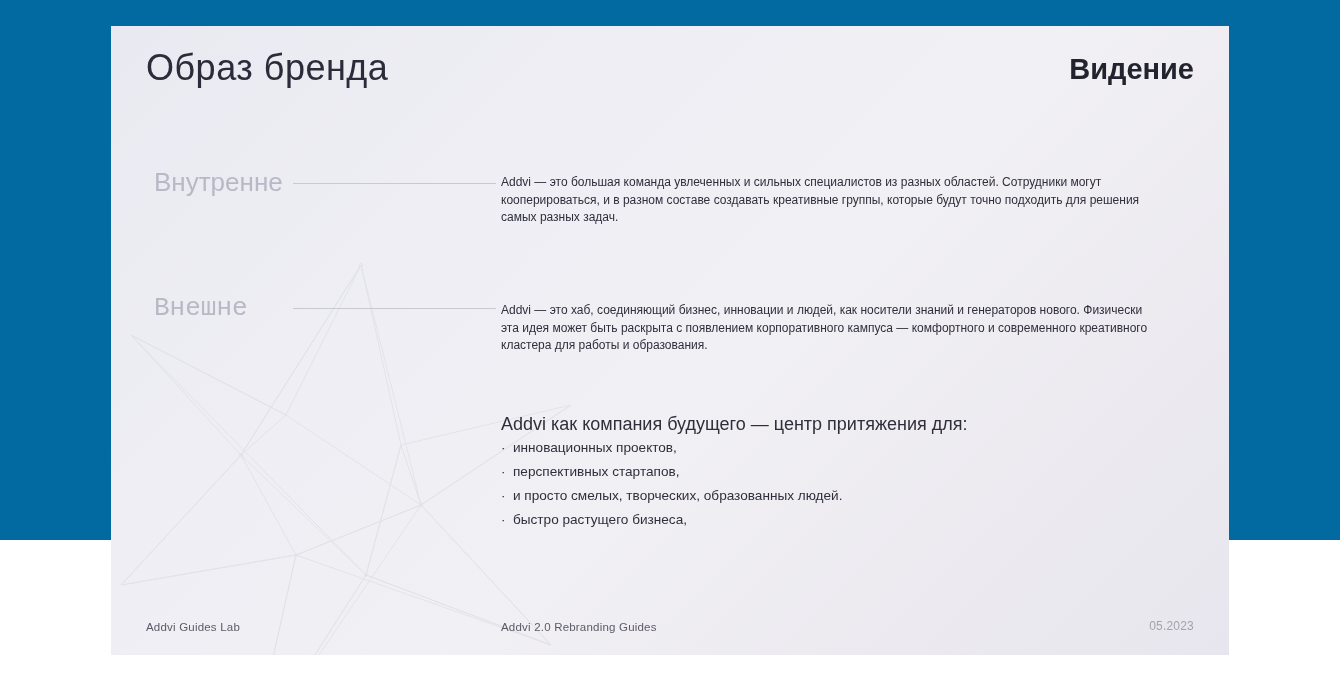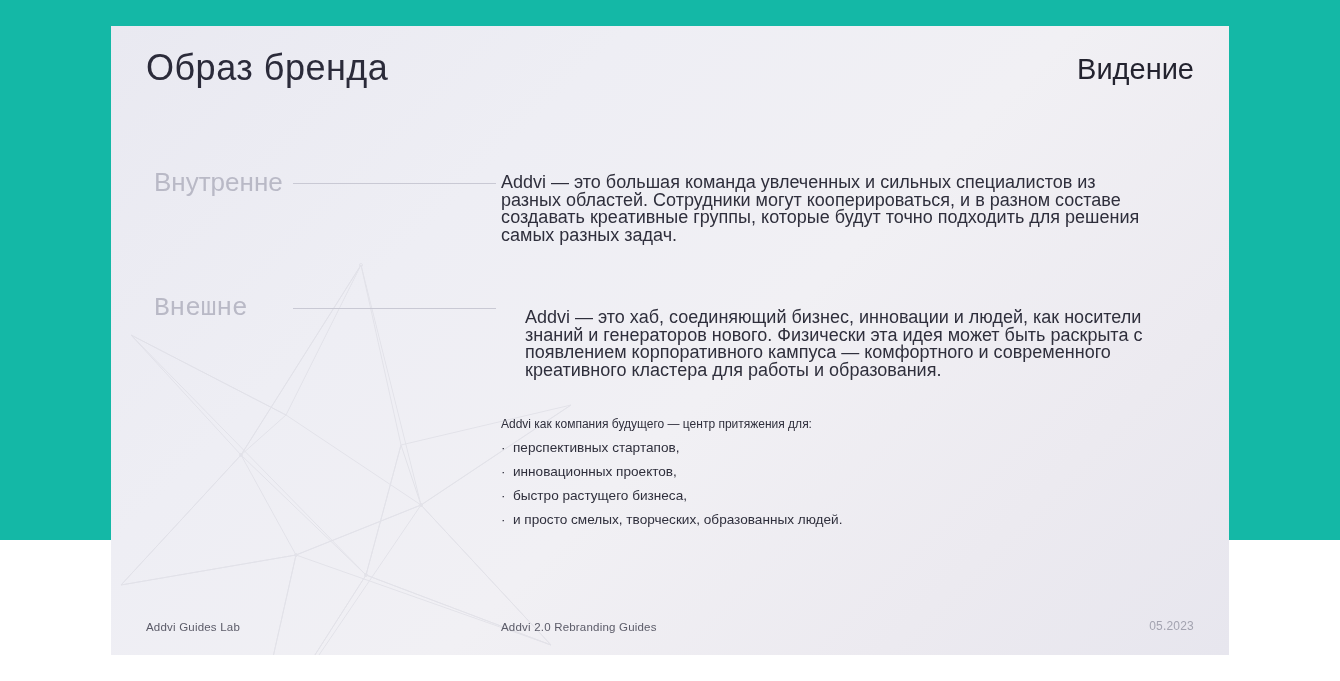--- a/index.html
+++ b/index.html
@@ -9,21 +9,21 @@
     width: 1340px;
     height: 681px;
     overflow: hidden;
     font-family: "Liberation Sans", sans-serif;
   }
 
   .stage {
     position: relative;
     width: 1340px;
     height: 540px;
-    background: #14b8a6;
+    background: #0369a1;
   }
 
   .slide {
     position: absolute;
     left: 111px;
     top: 26px;
     width: 1118px;
     height: 629px;
     background: linear-gradient(135deg, #e9e9f1 0%, #eeeef4 30%, #f1f0f4 55%, #eceaf0 80%, #e7e6ee 100%);
     overflow: hidden;
@@ -49,21 +49,21 @@
     color: #2b2b3a;
     letter-spacing: 0.5px;
     white-space: nowrap;
   }
 
   .slide-section {
     position: absolute;
     right: 35px;
     top: 27px;
     font-size: 29px;
-    font-weight: 400;
+    font-weight: 700;
     color: #23232f;
     white-space: nowrap;
   }
 
   .block-label {
     position: absolute;
     font-size: 26px;
     color: #b9b9c6;
     font-weight: 400;
     white-space: nowrap;
@@ -71,29 +71,29 @@
   }
 
   .rule {
     position: absolute;
     height: 1px;
     background: #c9c9d4;
   }
 
   .body-text {
     position: absolute;
-    font-size: 18px;
+    font-size: 12px;
     line-height: 17.5px;
     color: #2f2f3c;
     width: 650px;
   }
 
   .list-intro {
     position: absolute;
-    font-size: 12px;
+    font-size: 18px;
     line-height: 17.5px;
     color: #2f2f3c;
     white-space: nowrap;
   }
 
   .bullets {
     position: absolute;
     font-size: 13.6px;
     color: #2f2f3c;
     list-style: none;
@@ -166,28 +166,28 @@
 
     <div class="slide-title">Образ бренда</div>
     <div class="slide-section">Видение</div>
 
     <div class="block-label" style="left:35px; top:141px;">Внутренне</div>
     <div class="rule" style="left:182px; top:157px; width:203px;"></div>
     <div class="body-text" style="left:390px; top:148px;">Addvi — это большая команда увлеченных и сильных специалистов из разных областей. Сотрудники могут кооперироваться, и в разном составе создавать креативные группы, которые будут точно подходить для решения самых разных задач.</div>
 
     <div class="block-label" style="left:35px; top:267px;font-family:Liberation Mono, monospace;">Внешне</div>
     <div class="rule" style="left:182px; top:282px; width:203px;"></div>
-    <div class="body-text" style="left:390px; top:283px; width:655px;margin-left:24px;">Addvi — это хаб, соединяющий бизнес, инновации и людей, как носители знаний и генераторов нового. Физически эта идея может быть раскрыта с появлением корпоративного кампуса — комфортного и современного креативного кластера для работы и образования.</div>
+    <div class="body-text" style="left:390px; top:276px; width:655px;">Addvi — это хаб, соединяющий бизнес, инновации и людей, как носители знаний и генераторов нового. Физически эта идея может быть раскрыта с появлением корпоративного кампуса — комфортного и современного креативного кластера для работы и образования.</div>
 
     <div class="list-intro" style="left:390px; top:390px;">Addvi как компания будущего — центр притяжения для:</div>
     <ul class="bullets" style="left:390px; top:414px;">
+      <li>инновационных проектов,</li>
       <li>перспективных стартапов,</li>
-      <li>инновационных проектов,</li>
+      <li>и просто смелых, творческих, образованных людей.</li>
       <li>быстро растущего бизнеса,</li>
-      <li>и просто смелых, творческих, образованных людей.</li>
     </ul>
 
     <div class="footer-left">Addvi Guides Lab</div>
     <div class="footer-center">Addvi 2.0 Rebranding Guides</div>
     <div class="footer-right">05.2023</div>
 
   </div>
 </div>
 
 </body></html>

